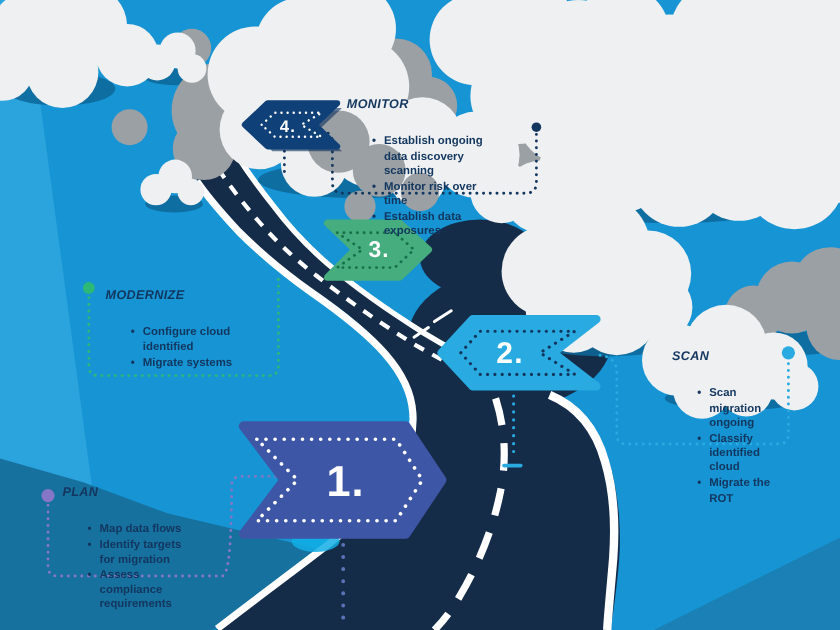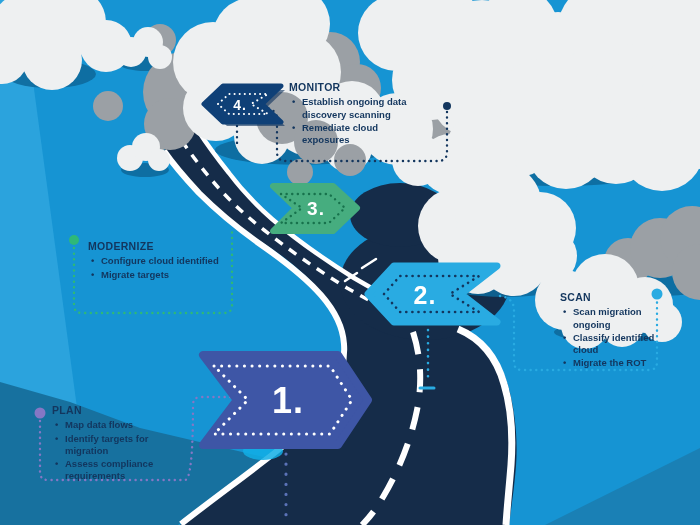--- a/index.html
+++ b/index.html
@@ -2,22 +2,22 @@
 <html style="--sky: #1694d3; --sky_light: #2ba3dd; --sky_deep: #17719f; --corner_blue: #1a80b5; --road: #152c49; --cloud_white: #eef0f1; --cloud_gray: #9ba0a5; --shadow_blue: #0d689a; --banner1: #3e56a6; --banner2: #29abe2; --banner3: #46ad7f; --banner4: #0f4077; --text_navy: #13365e; --green_accent: #2eb878; --purple_accent: #8577c5; --cyan_accent: #12aee5; --banner3_dots: #17724c; --banner1_dots: #ffffff;"><head>
 <meta charset="utf-8">
 <style>
   html,body{margin:0;padding:0;background:#0b2540;}
   #stage{position:relative;width:700px;height:525px;overflow:hidden;
          font-family:"Liberation Sans",sans-serif;}
   #scene{position:absolute;left:0;top:0;}
   .callout{position:absolute;color:var(--text_navy);font-weight:bold;
            font-size:9.5px;line-height:1.28;}
   .callout h3{margin:0 0 2px 0;font-size:10.5px;letter-spacing:.3px;
-              color:var(--text_navy);}
-  .callout ul{list-style:none;margin:0;padding:0;}
+              color:var(--text_navy);font-style:italic;}
+  .callout ul{list-style:none;margin:18px;padding:0;}
   .callout li{position:relative;padding-left:13px;margin:0 0 1px 0;}
   .callout li::before{content:"\2022";position:absolute;left:3px;top:0;}
   .bnum{position:absolute;color:#ffffff;font-weight:bold;
         transform:translate(-50%,-50%);letter-spacing:1px;}
 </style>
 </head>
 <body>
 
 <div id="stage">
 
@@ -187,29 +187,30 @@
 
 <div class="bnum" style="left:288px;top:401px;font-size:36px">1.</div>
 <div class="bnum" style="left:425px;top:295px;font-size:25px">2.</div>
 <div class="bnum" style="left:316px;top:209px;font-size:19px">3.</div>
 <div class="bnum" style="left:240px;top:105px;font-size:14px">4.</div>
 
 <div class="callout" style="left:289px;top:81px;width:134px">
   <h3>MONITOR</h3>
   <ul>
         <li>Establish ongoing data discovery scanning</li>
-        <li>Remediate cloud exposures</li>
+        <li>Monitor risk over time</li>
+        <li>Establish data exposures</li>
       </ul>
 </div>
 
 <div class="callout" style="left:88px;top:240px;width:134px">
   <h3>MODERNIZE</h3>
   <ul>
         <li>Configure cloud identified</li>
-        <li>Migrate targets</li>
+        <li>Migrate systems</li>
       </ul>
 </div>
 
 <div class="callout" style="left:560px;top:291px;width:116px">
   <h3>SCAN</h3>
   <ul>
         <li>Scan migration ongoing</li>
         <li>Classify identified cloud</li>
         <li>Migrate the ROT</li>
       </ul>

